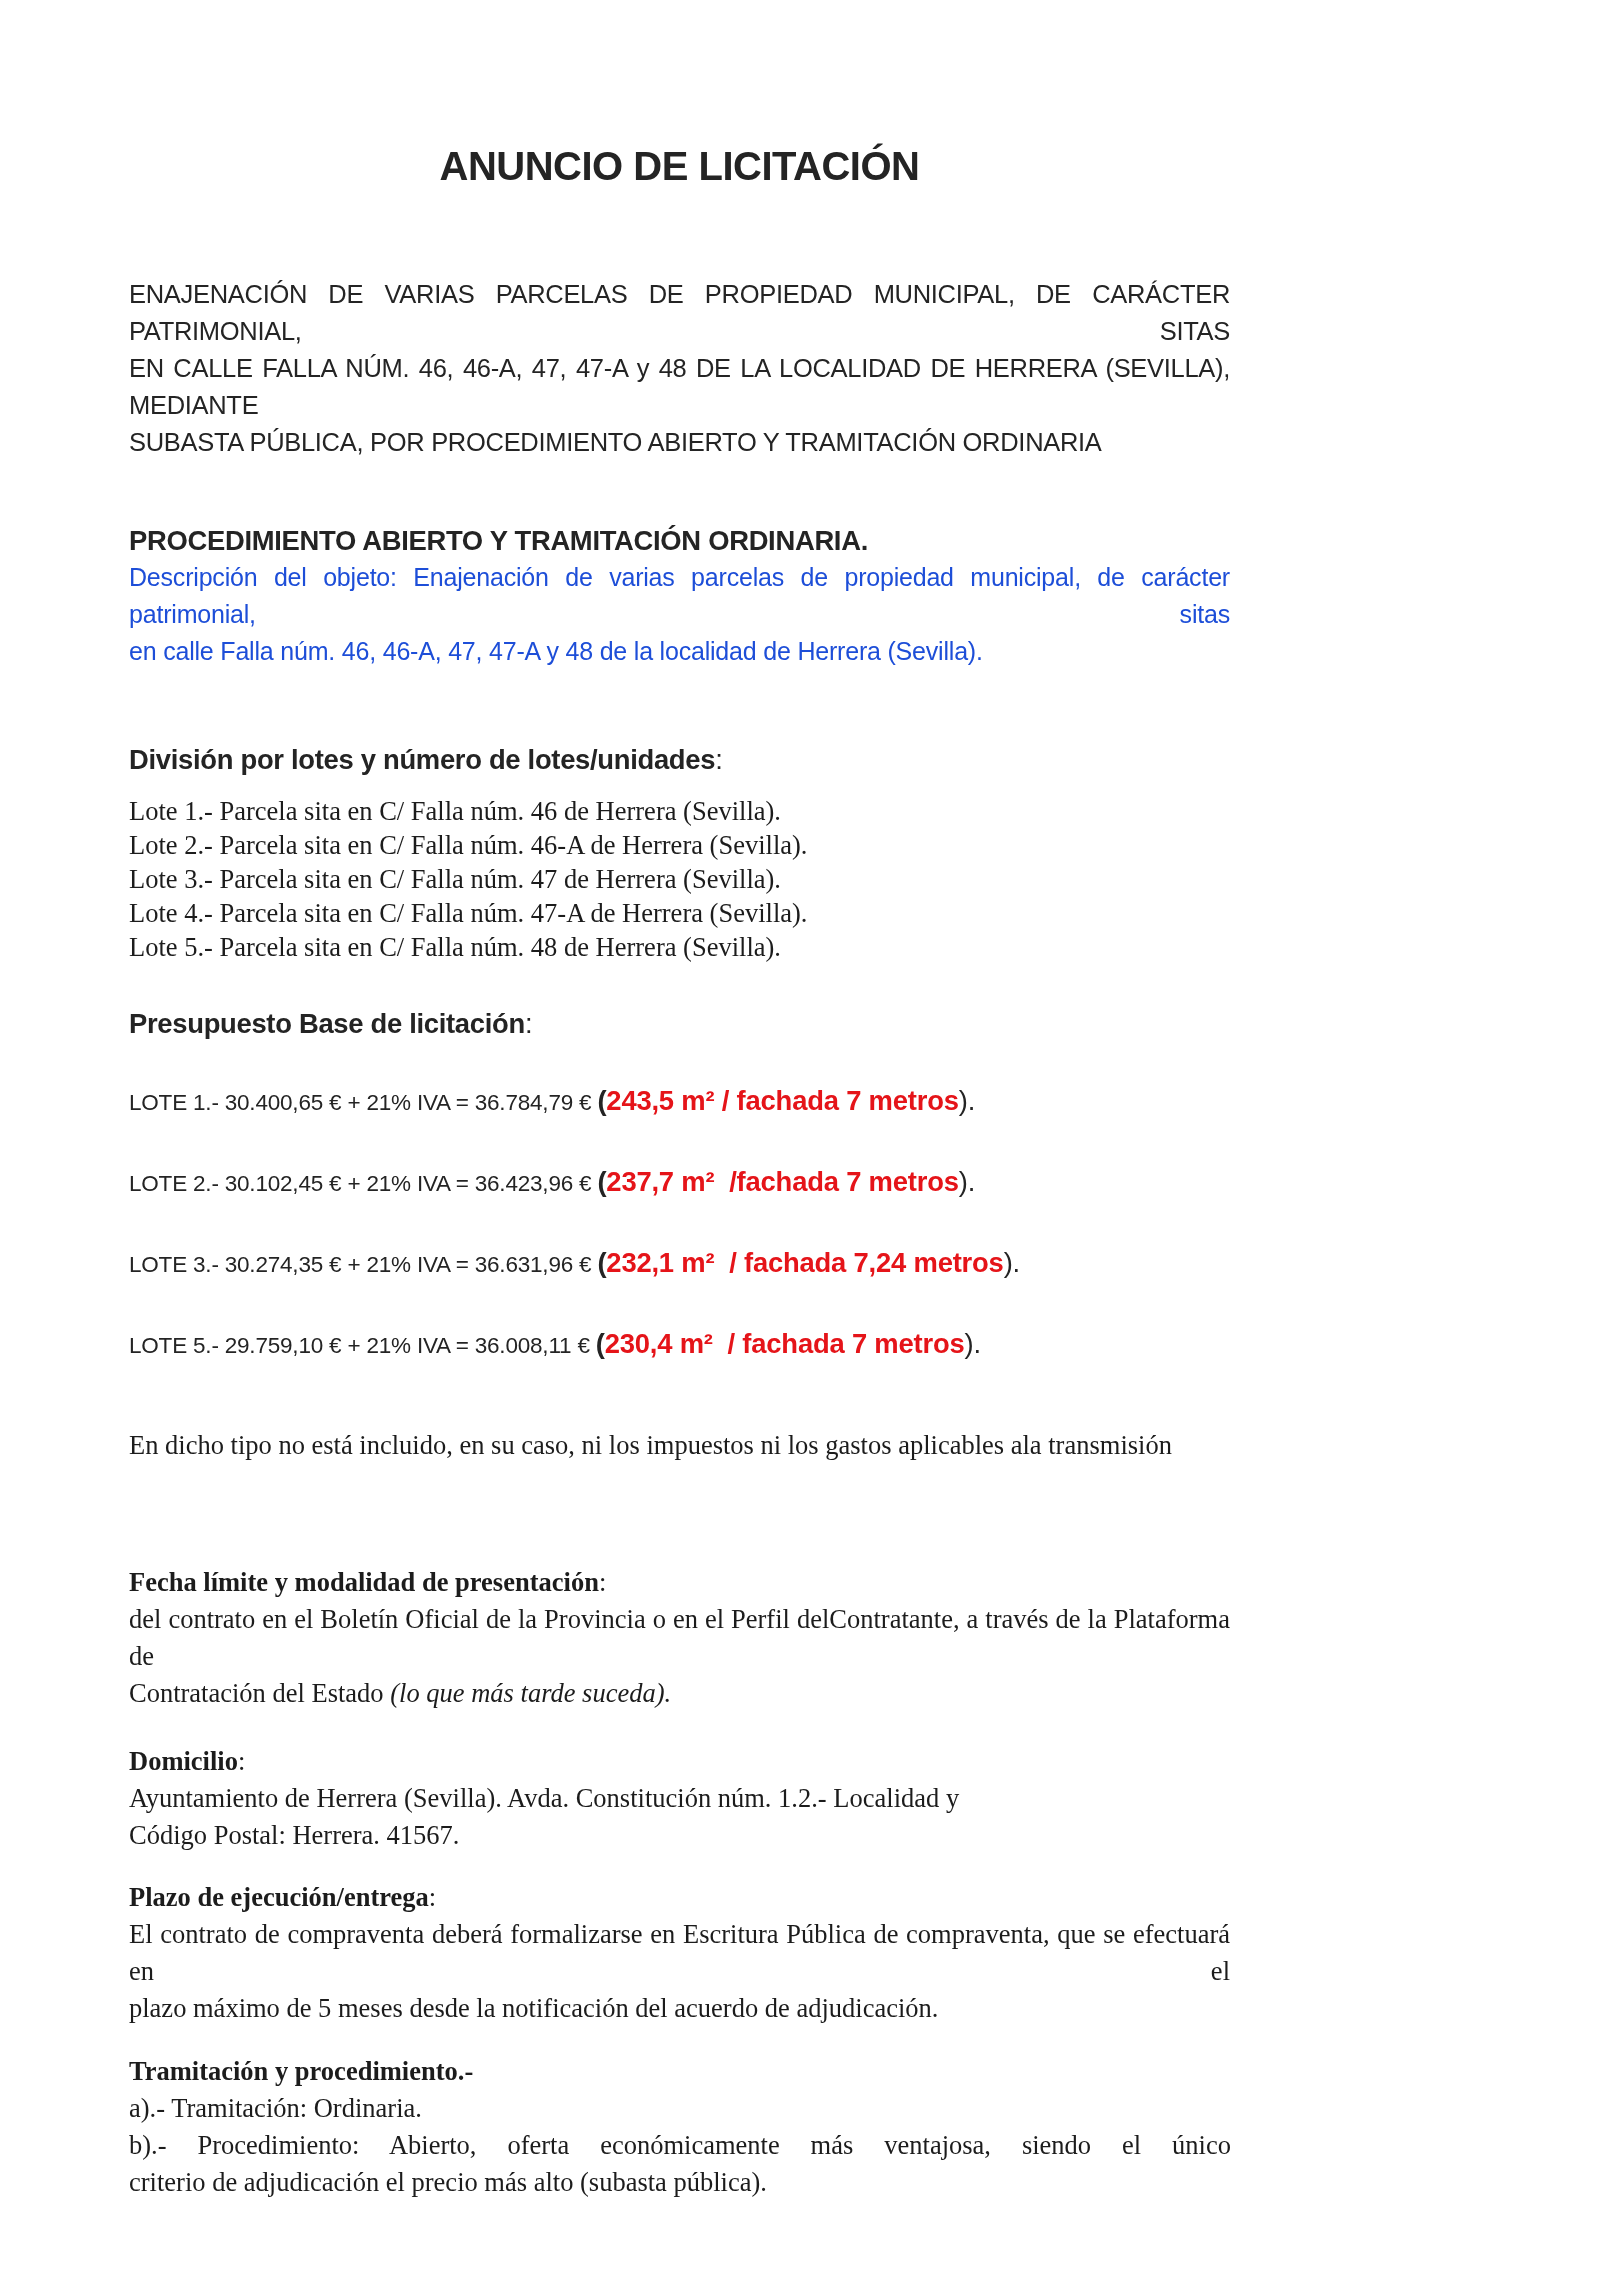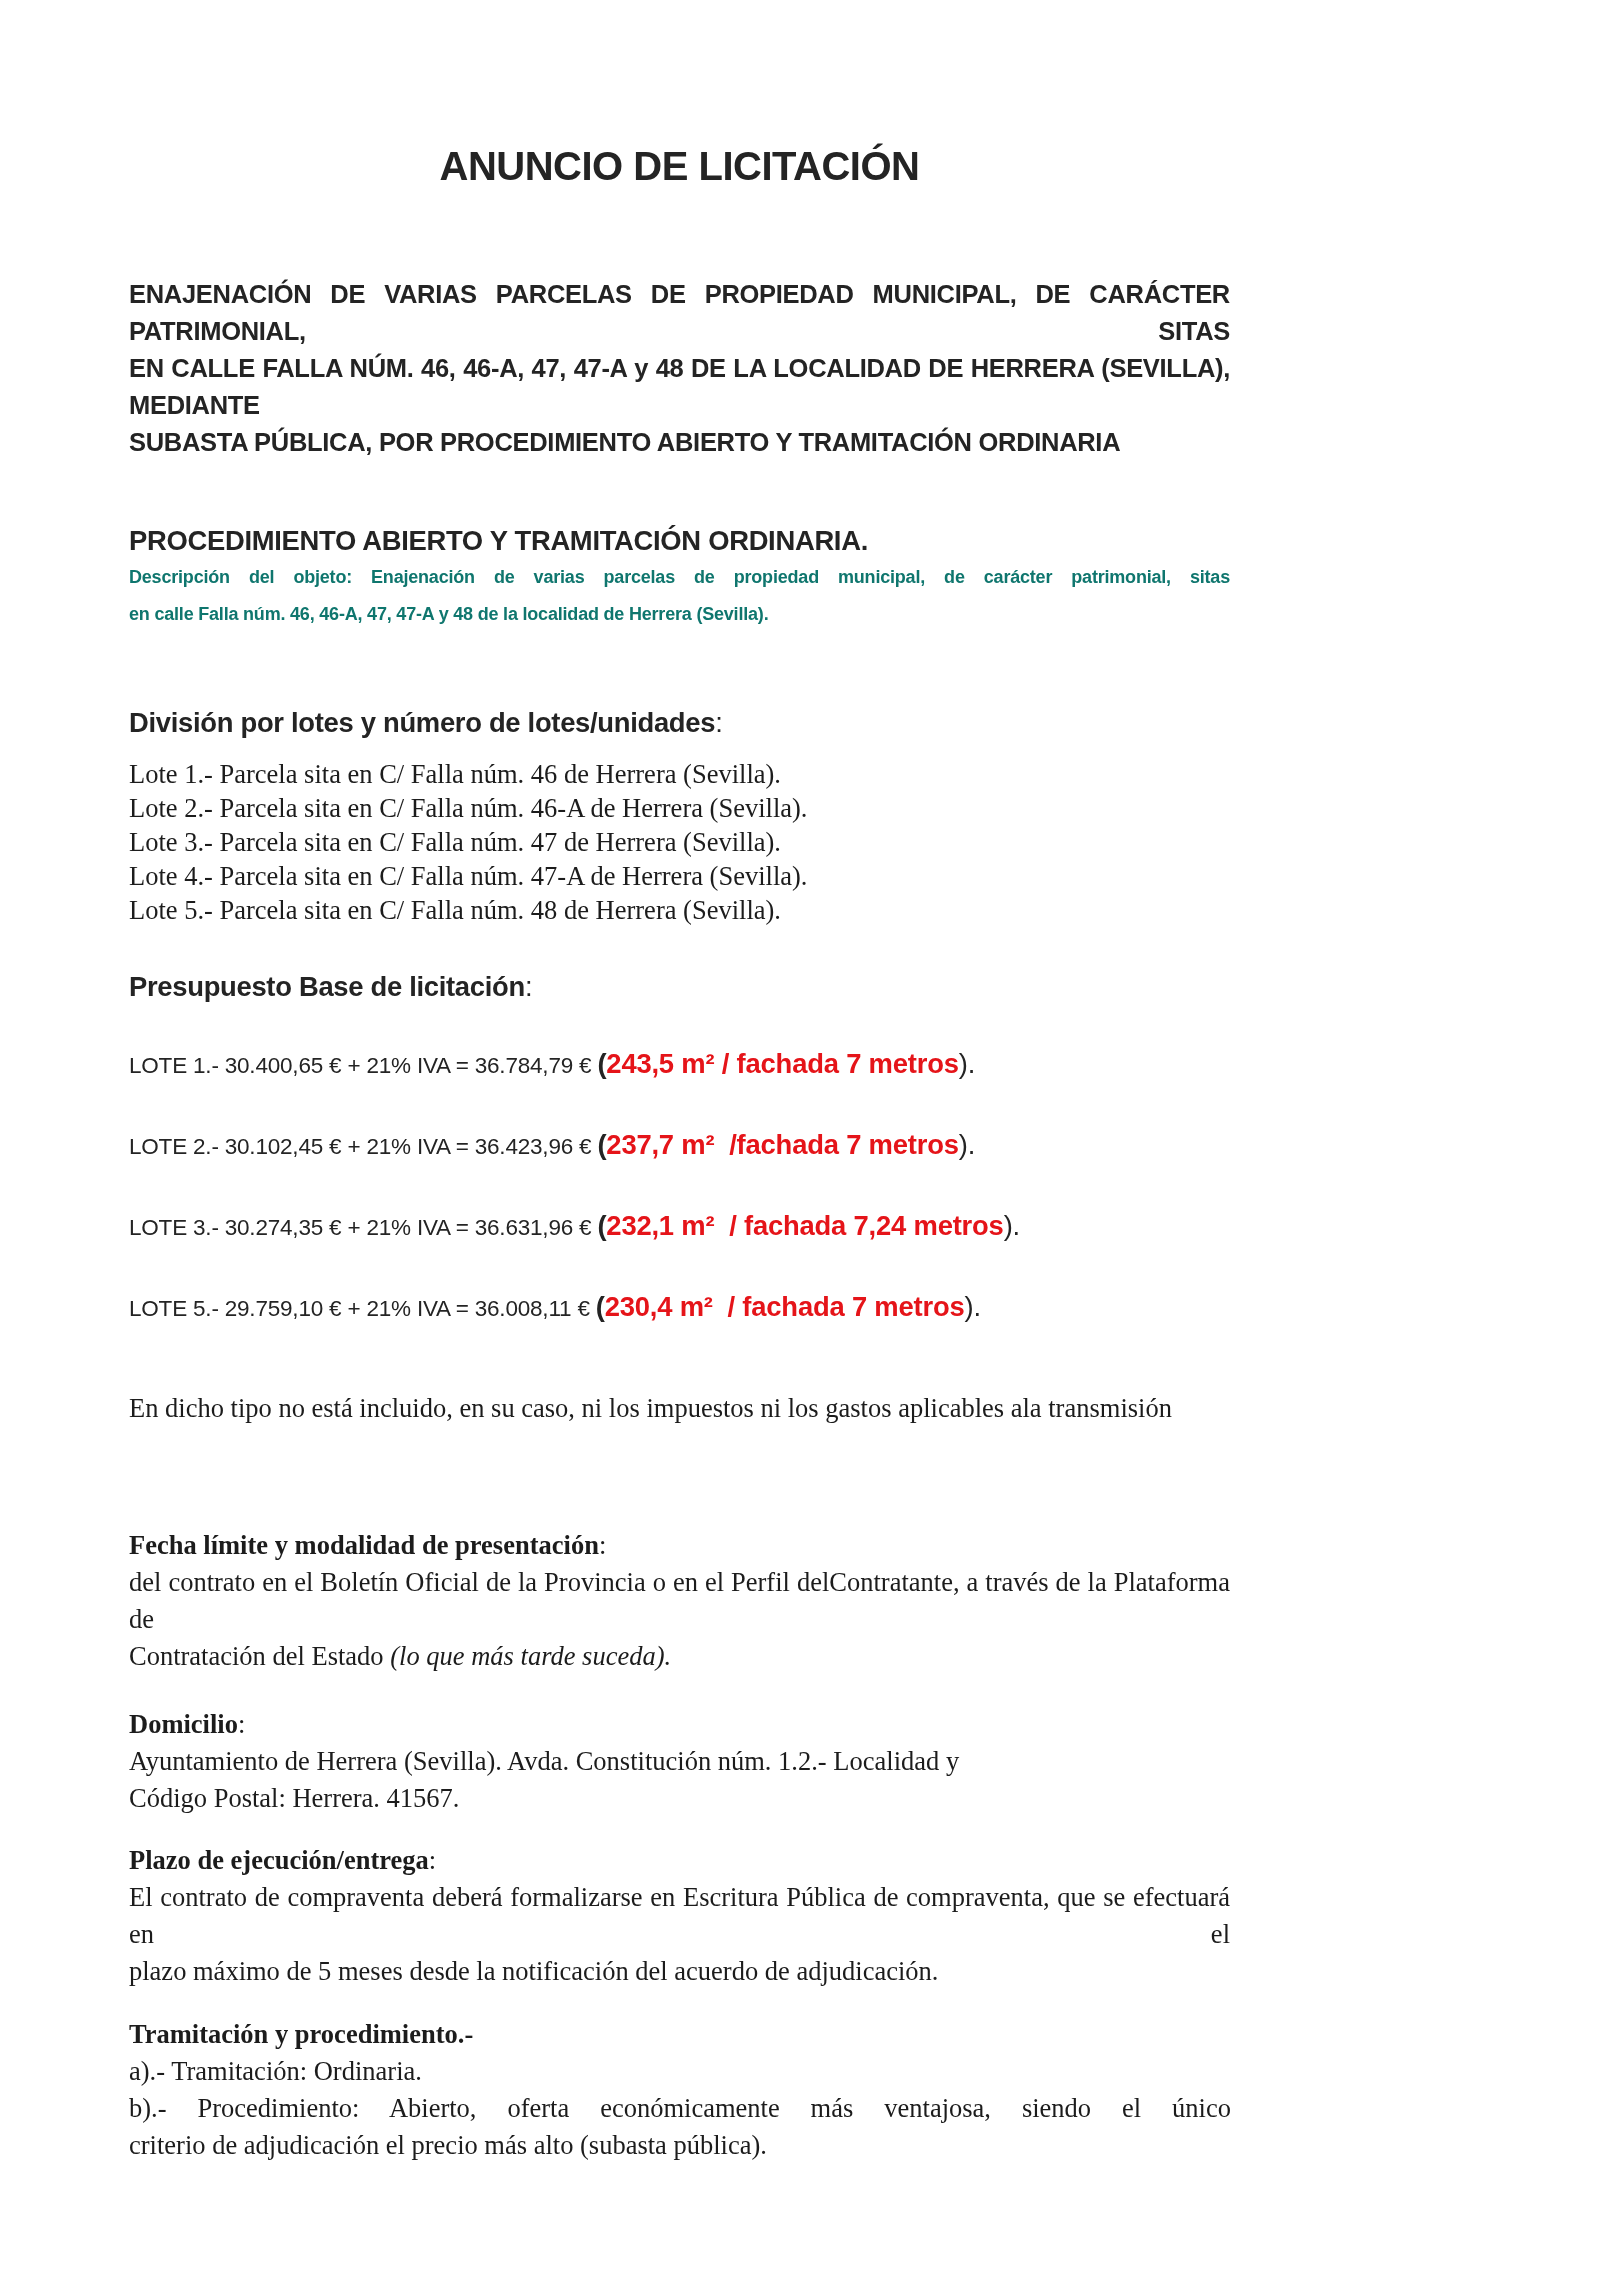--- a/index.html
+++ b/index.html
@@ -15,35 +15,35 @@
   
   .title {
     font-family:"Liberation Sans", sans-serif;
     font-weight:700; font-size:40px; line-height:47px;
     letter-spacing:-0.5px;
     text-align:center; margin:0; color:#242424;
   }
   .intro { margin-top:86px; }
   .intro-line {
     font-family:"Liberation Sans", sans-serif;
-    font-weight:700; font-size:25.5px; line-height:37px;
+    font-weight:400; font-size:25.5px; line-height:37px;
     letter-spacing:-0.3px; color:#242424;
     text-align:justify; text-align-last:justify;
   }
   .intro-line.last { text-align:left; text-align-last:left; }
   .sans-heading {
     font-family:"Liberation Sans", sans-serif;
     font-weight:700; font-size:27.4px; line-height:37px;
     letter-spacing:-0.3px; color:#242424; margin:0;
   }
   .sans-heading .thin-colon { font-weight:400; }
   .sans-body {
     font-family:"Liberation Sans", sans-serif;
-    font-weight:700; font-size:18px; line-height:37px;
-    letter-spacing:-0.2px; color:#0f766e;
+    font-weight:400; font-size:25px; line-height:37px;
+    letter-spacing:-0.2px; color:#1d4ed8;
   }
   .sans-body.just { text-align:justify; text-align-last:justify; }
   .m-proc   { margin-top:61px; }
   .m-div    { margin-top:71px; }
   .m-pres   { margin-top:41px; }
   
   .budget-list { margin-top:9.8px; }
   .budget-line {
     font-family:"Liberation Sans", sans-serif;
     font-size:22.5px; line-height:41px; color:#242424;

